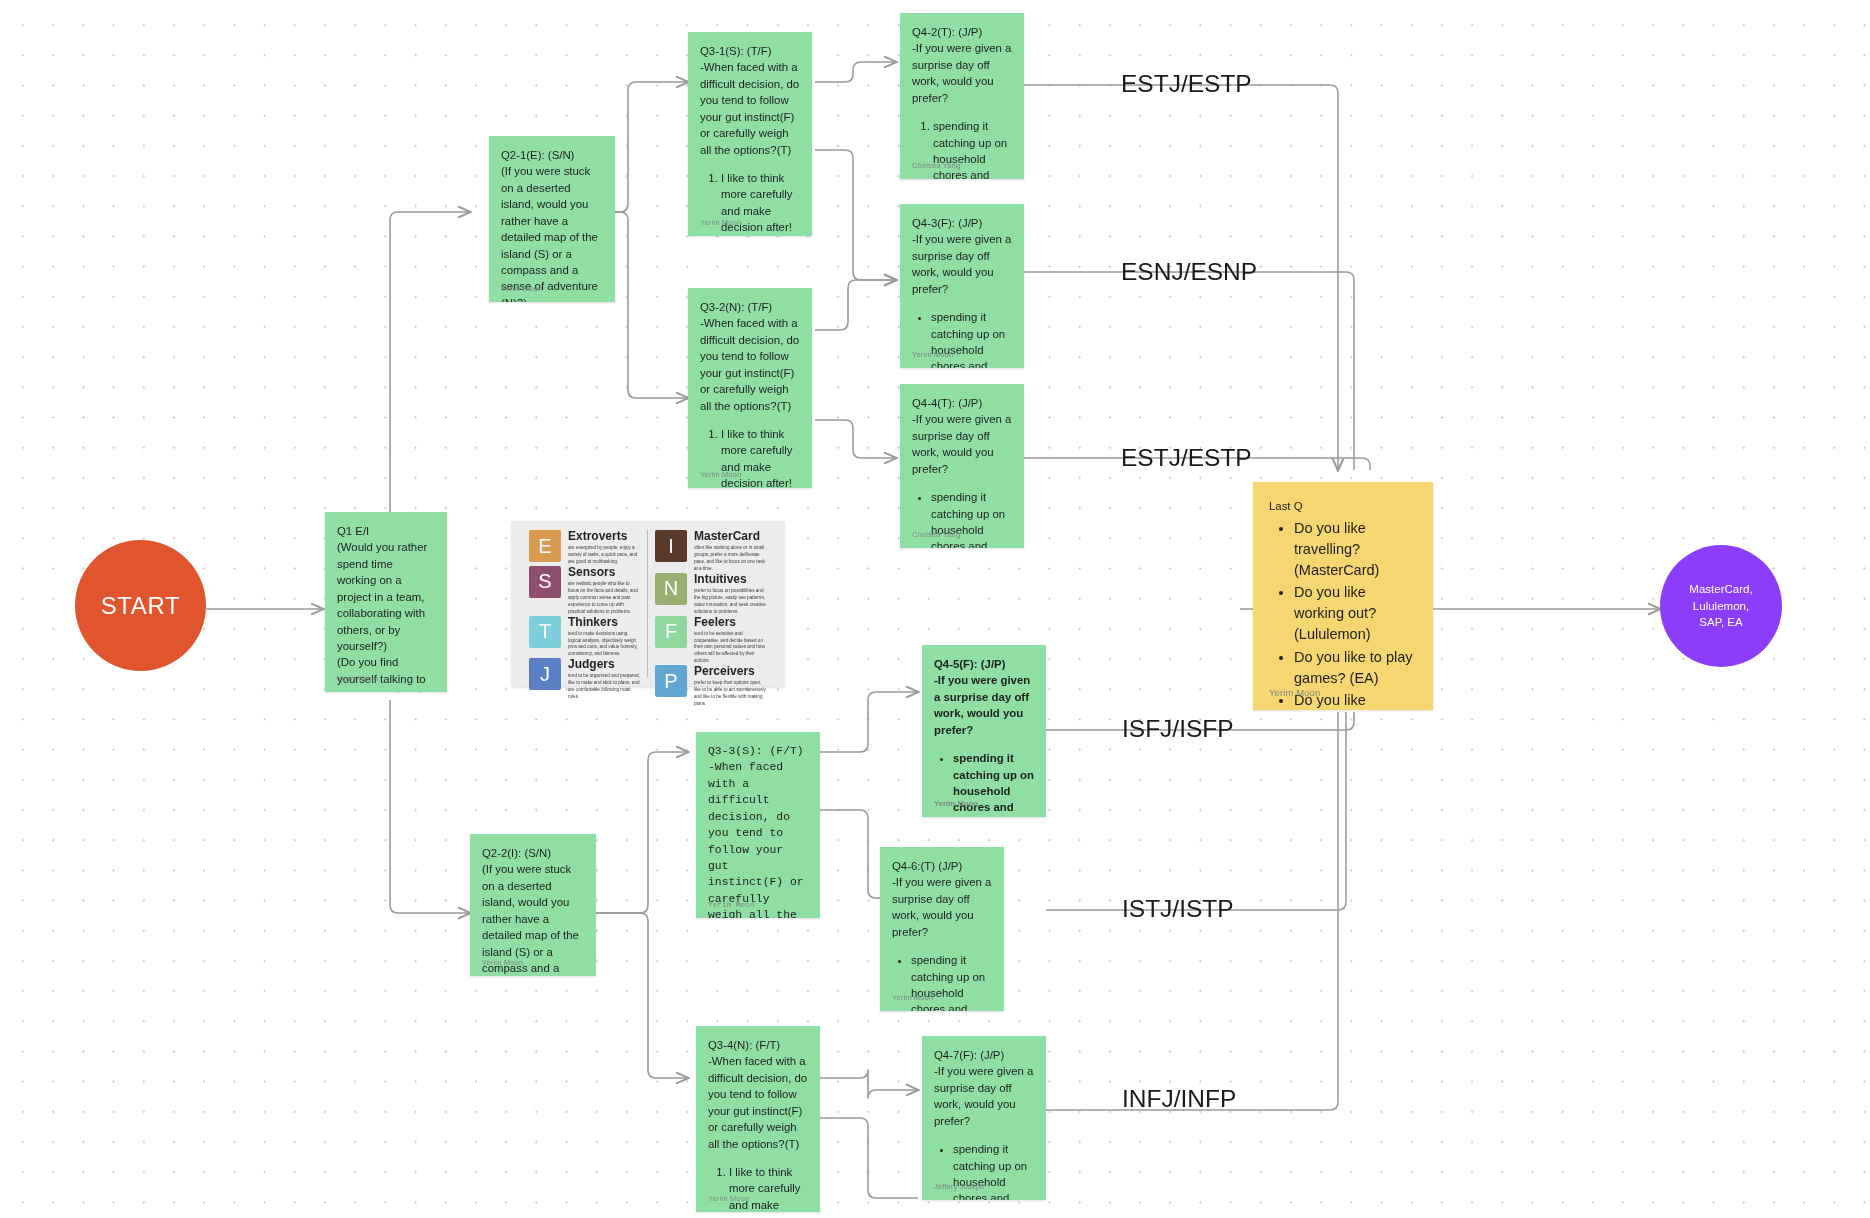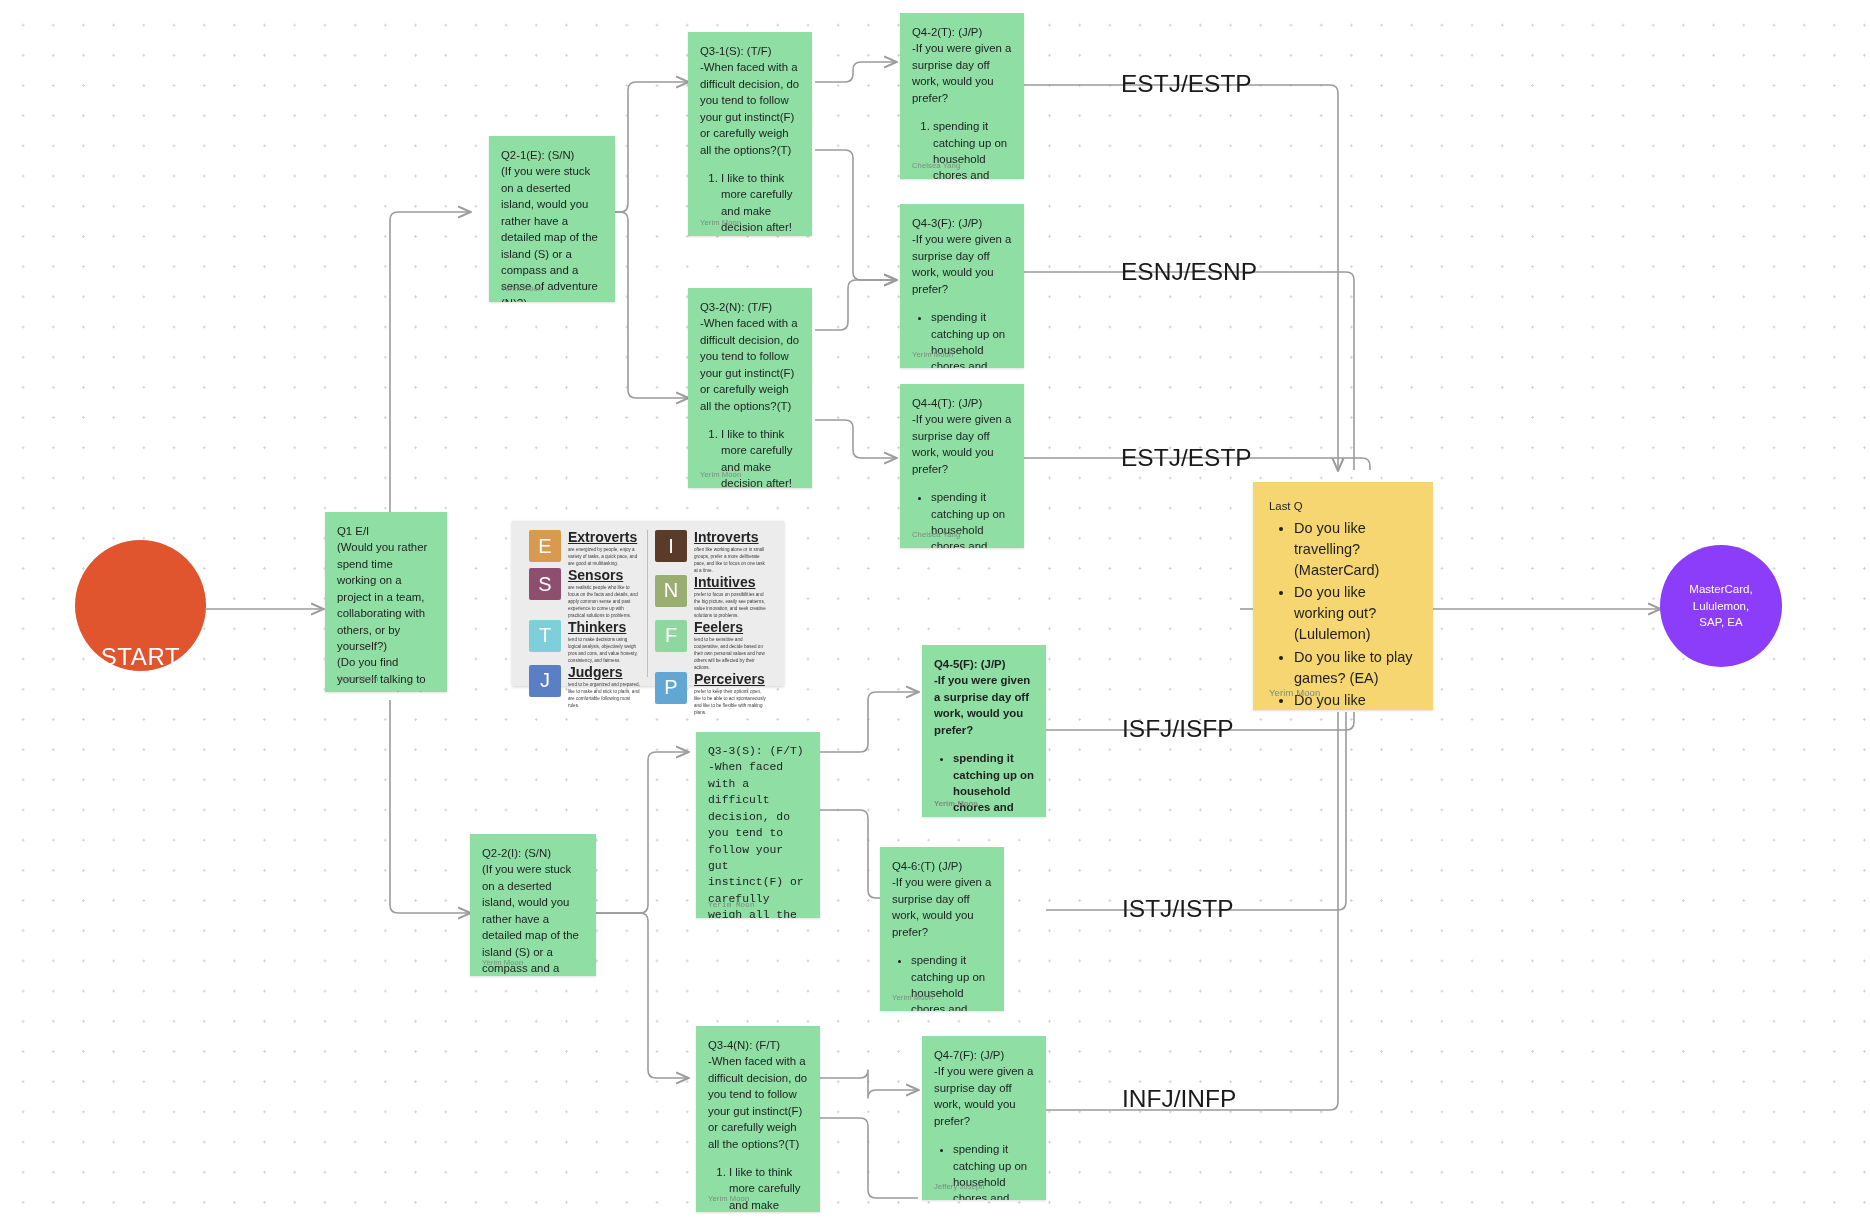--- a/index.html
+++ b/index.html
@@ -124,26 +124,25 @@
   .mbti-letter {
     width: 32px; height: 32px;
     flex: 0 0 32px;
     border-radius: 2px;
     color: #fff;
     font-size: 20px;
     display: flex; align-items: center; justify-content: center;
   }
   .mbti-txt { flex: 1; min-width: 0; }
   .mbti-h {
-    font-size: 14px;
+    font-size: 12px;
     font-weight: bold;
     color: #242424;
     line-height: 1.1;
     margin-bottom: 2px;
-    text-decoration: underline;
   }
   .mbti-d {
     font-size: 4.6px;
     line-height: 1.5;
     color: #3a3a3a;
   }
 </style>
 </head>
 <body>
 
@@ -187,21 +186,21 @@
       <path d="M1024,458 L1362,458 Q1370,458 1370,466 L1370,470"></path>
       <path d="M1046,730 L1346,730 Q1354,730 1354,722 L1354,712"></path>
       <path d="M1046,910 L1338,910 Q1346,910 1346,902 L1346,712"></path>
       <path d="M1046,1110 L1330,1110 Q1338,1110 1338,1102 L1338,712"></path>
 
       <path d="M1432,609 L1660,609" marker-end="url(#ah)"></path>
       <path d="M1240,609 L1254,609"></path>
     </g>
   </svg>
 
-  <div class="circle circle-start" style="left:75px; top:540px; width:131px; height:131px;align-items:flex-end;">
+  <div class="circle circle-start" style="left:75px; top:540px; width:131px; height:131px;">
     <span>START</span>
   </div>
 
   <div class="circle circle-end" style="left:1660px; top:545px; width:122px; height:122px;">
     <span>MasterCard, Lululemon, SAP, EA</span>
   </div>
 
   <div class="note" style="left:325px; top:512px; width:122px; height:180px;">
     <div class="title">Q1 E/I</div>
     <div class="body">(Would you rather spend time working on a project in a team, collaborating with others, or by yourself?)
@@ -238,21 +237,21 @@
         <div class="mbti-txt">
           <div class="mbti-h">Judgers</div>
           <div class="mbti-d">tend to be organized and prepared, like to make and stick to plans, and are comfortable following most rules.</div>
         </div>
       </div>
     </div>
     <div class="mbti-col right">
       <div class="mbti-row">
         <div class="mbti-letter" style="background:#5a3a28">I</div>
         <div class="mbti-txt">
-          <div class="mbti-h">Introverts</div>
+          <div class="mbti-h">MasterCard</div>
           <div class="mbti-d">often like working alone or in small groups, prefer a more deliberate pace, and like to focus on one task at a time.</div>
         </div>
       </div>
       <div class="mbti-row">
         <div class="mbti-letter" style="background:#9aae71">N</div>
         <div class="mbti-txt">
           <div class="mbti-h">Intuitives</div>
           <div class="mbti-d">prefer to focus on possibilities and the big picture, easily see patterns, value innovation, and seek creative solutions to problems.</div>
         </div>
       </div>

